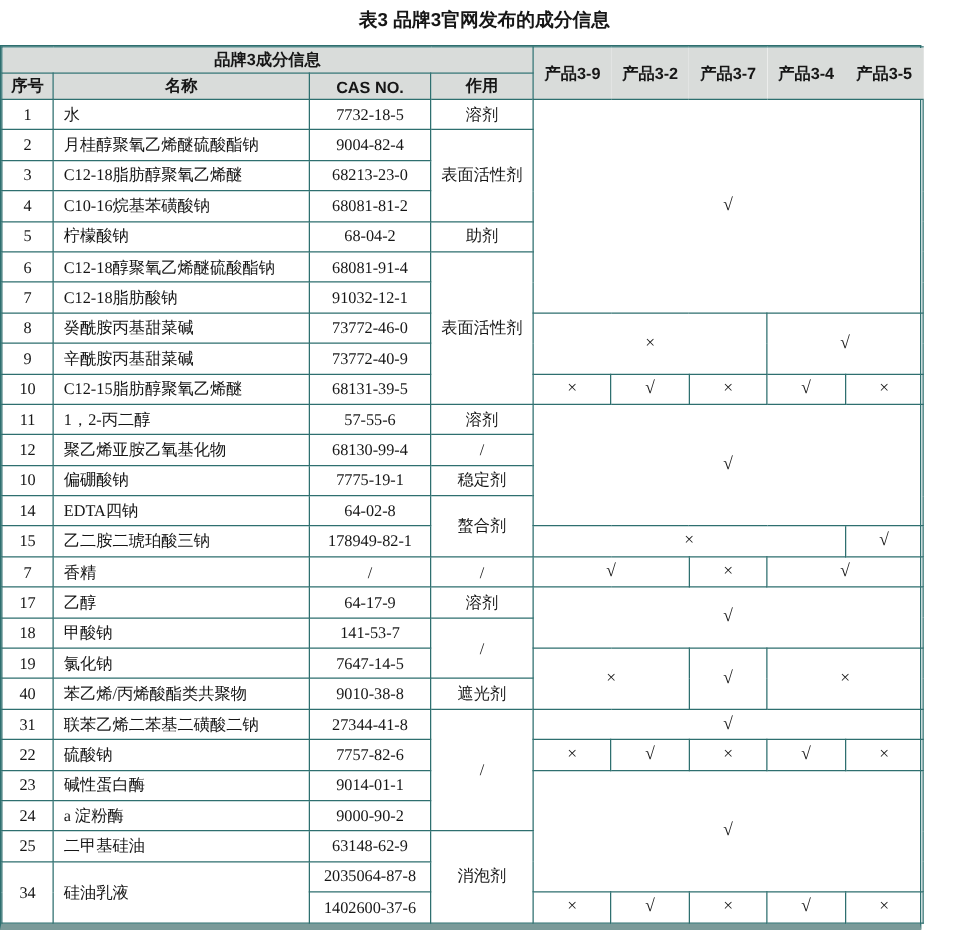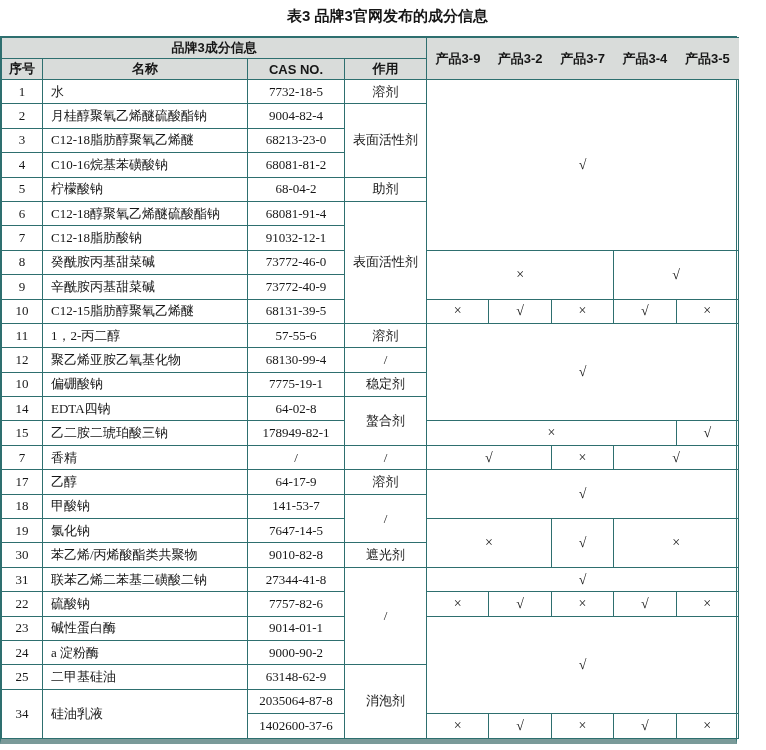--- a/index.html
+++ b/index.html
@@ -193,23 +193,23 @@
         </tr>
         <tr>
           <td class="k-num">19</td>
           <td class="k-name">氯化钠</td>
           <td class="k-cas">7647-14-5</td>
           <td colspan="2" rowspan="2" class="k-mark">×</td>
           <td rowspan="2" class="k-mark">√</td>
           <td colspan="2" rowspan="2" class="k-mark">×</td>
         </tr>
         <tr>
-          <td class="k-num">30</td>
+          <td class="k-num">40</td>
           <td class="k-name">苯乙烯/丙烯酸酯类共聚物</td>
-          <td class="k-cas">9010-82-8</td>
+          <td class="k-cas">9010-38-8</td>
           <td class="k-func">遮光剂</td>
         </tr>
         <tr>
           <td class="k-num">31</td>
           <td class="k-name">联苯乙烯二苯基二磺酸二钠</td>
           <td class="k-cas">27344-41-8</td>
           <td rowspan="4" class="k-func">/</td>
           <td colspan="5" class="k-mark">√</td>
         </tr>
         <tr>

